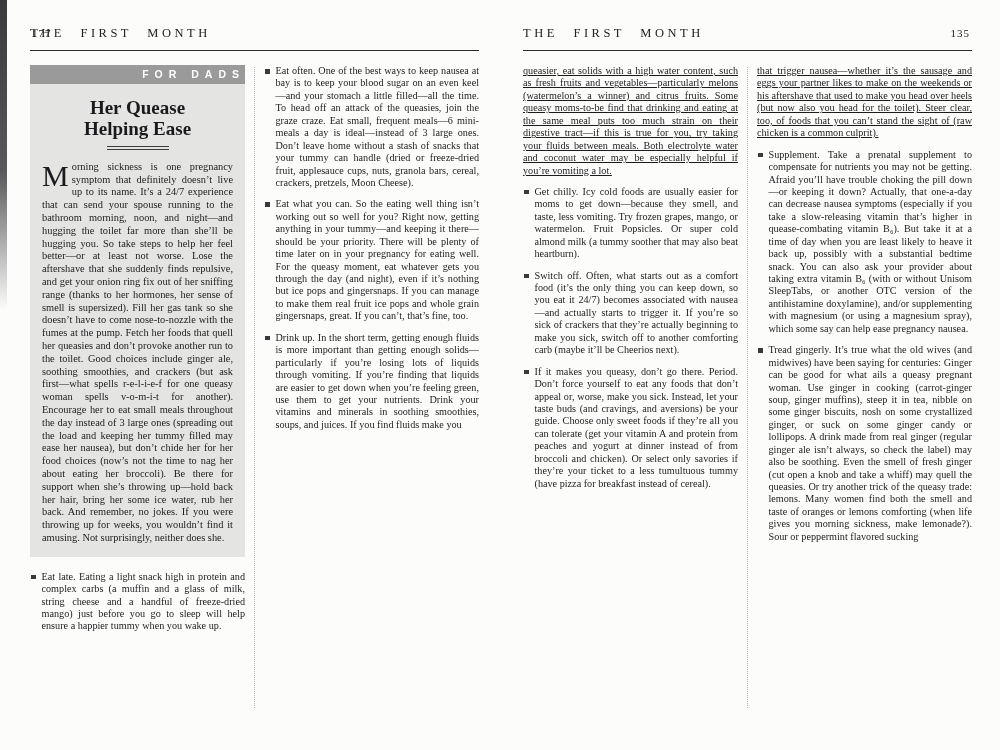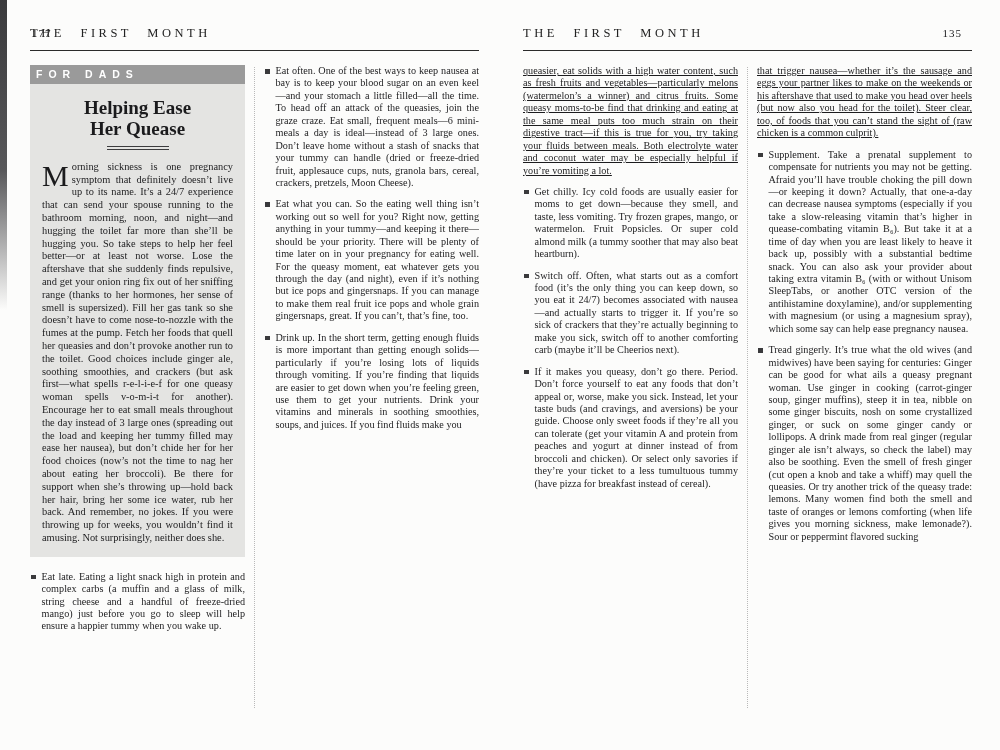--- a/index.html
+++ b/index.html
@@ -17,40 +17,40 @@
   .spread { display:flex; padding:26px 28px 0 30px; gap:44px; }
   .page { width:449px; position:relative; }
 
   .page-header { position:relative; height:20px; margin-bottom:4px; }
   .running-head {
     position:absolute; left:0; right:0; text-align:left;
     font-size:12.5px; letter-spacing:3.5px; word-spacing:9px; color:#222;
   }
   .page-num { position:absolute; top:1px; font-size:11px; letter-spacing:1px; }
   .page-num.left { left:2px; }
-  .page-num.right { right:10px;margin-left:36px; }
+  .page-num.right { right:2px;margin-left:36px; }
   .header-rule { border:none; border-top:1.2px solid #2b2b2b; margin-bottom:14px; }
 
   .columns { display:flex; height:655px; overflow:hidden; }
   .col { flex:1 1 0; overflow:hidden; font-size:10.2px; line-height:1.22; }
   .col-sep { flex:0 0 0; border-left:1.5px dotted #b9b9b9; margin:2px 9px 12px 9px; }
 
   .para { text-align:justify; margin-bottom:9px;text-decoration:underline; }
 
   .bullet { display:flex; margin-bottom:9px; }
   .bullet-marker {
     flex:0 0 auto; width:4.5px; height:4.5px; background:#3a3a3c;
     margin:4px 6px 0 1px;
   }
   .bullet-text { flex:1 1 auto; text-align:justify; }
 
   
   .dads-box { background:#e4e4e2; margin-bottom:14px; padding-bottom:12px; }
   .dads-kicker {
-    background:#9a9a9a; color:#ffffff; text-align:left;
+    background:#9a9a9a; color:#ffffff; text-align:right;
     font-family:"Liberation Sans","DejaVu Sans",sans-serif;
     font-weight:bold; font-size:10.5px; letter-spacing:6px;
     padding:3px 0 3px 6px;
   }
   .dads-title {
     font-size:19px; font-weight:bold; text-align:center;
     line-height:1.12; margin:13px 8px 7px 8px; color:#1b1b1d;
   }
   .title-rule {
     width:62px; height:3.5px; margin:0 auto 11px auto;
@@ -76,22 +76,22 @@
       <span class="page-num left">177</span>
       <span class="running-head">THE FIRST MONTH</span>
     </div>
     <hr class="header-rule">
     <div class="columns">
 
       <div class="col">
         <div class="dads-box">
           <div class="dads-kicker">FOR DADS</div>
           <div class="dads-title">
+            <div>Her Quease</div>
             <div>Helping Ease</div>
-            <div>Her Quease</div>
           </div>
           <div class="title-rule"></div>
           <div class="dads-body">
             <span class="drop-cap">M</span><span>orning sickness is one pregnancy symptom that definitely doesn’t live up to its name. It’s a 24/7 experience that can send your spouse running to the bathroom morning, noon, and night—and hugging the toilet far more than she’ll be hugging you. So take steps to help her feel better—or at least not worse. Lose the aftershave that she suddenly finds repulsive, and get your onion ring fix out of her sniffing range (thanks to her hormones, her sense of smell is supersized). Fill her gas tank so she doesn’t have to come nose-to-nozzle with the fumes at the pump. Fetch her foods that quell her queasies and don’t provoke another run to the toilet. Good choices include ginger ale, soothing smoothies, and crackers (but ask first—what spells r-e-l-i-e-f for one queasy woman spells v-o-m-i-t for another). Encourage her to eat small meals throughout the day instead of 3 large ones (spreading out the load and keeping her tummy filled may ease her nausea), but don’t chide her for her food choices (now’s not the time to nag her about eating her broccoli). Be there for support when she’s throwing up—hold back her hair, bring her some ice water, rub her back. And remember, no jokes. If you were throwing up for weeks, you wouldn’t find it amusing. Not surprisingly, neither does she.</span>
           </div>
         </div>
         <div>
 
             <div class="bullet">
               <span class="bullet-marker"></span>

